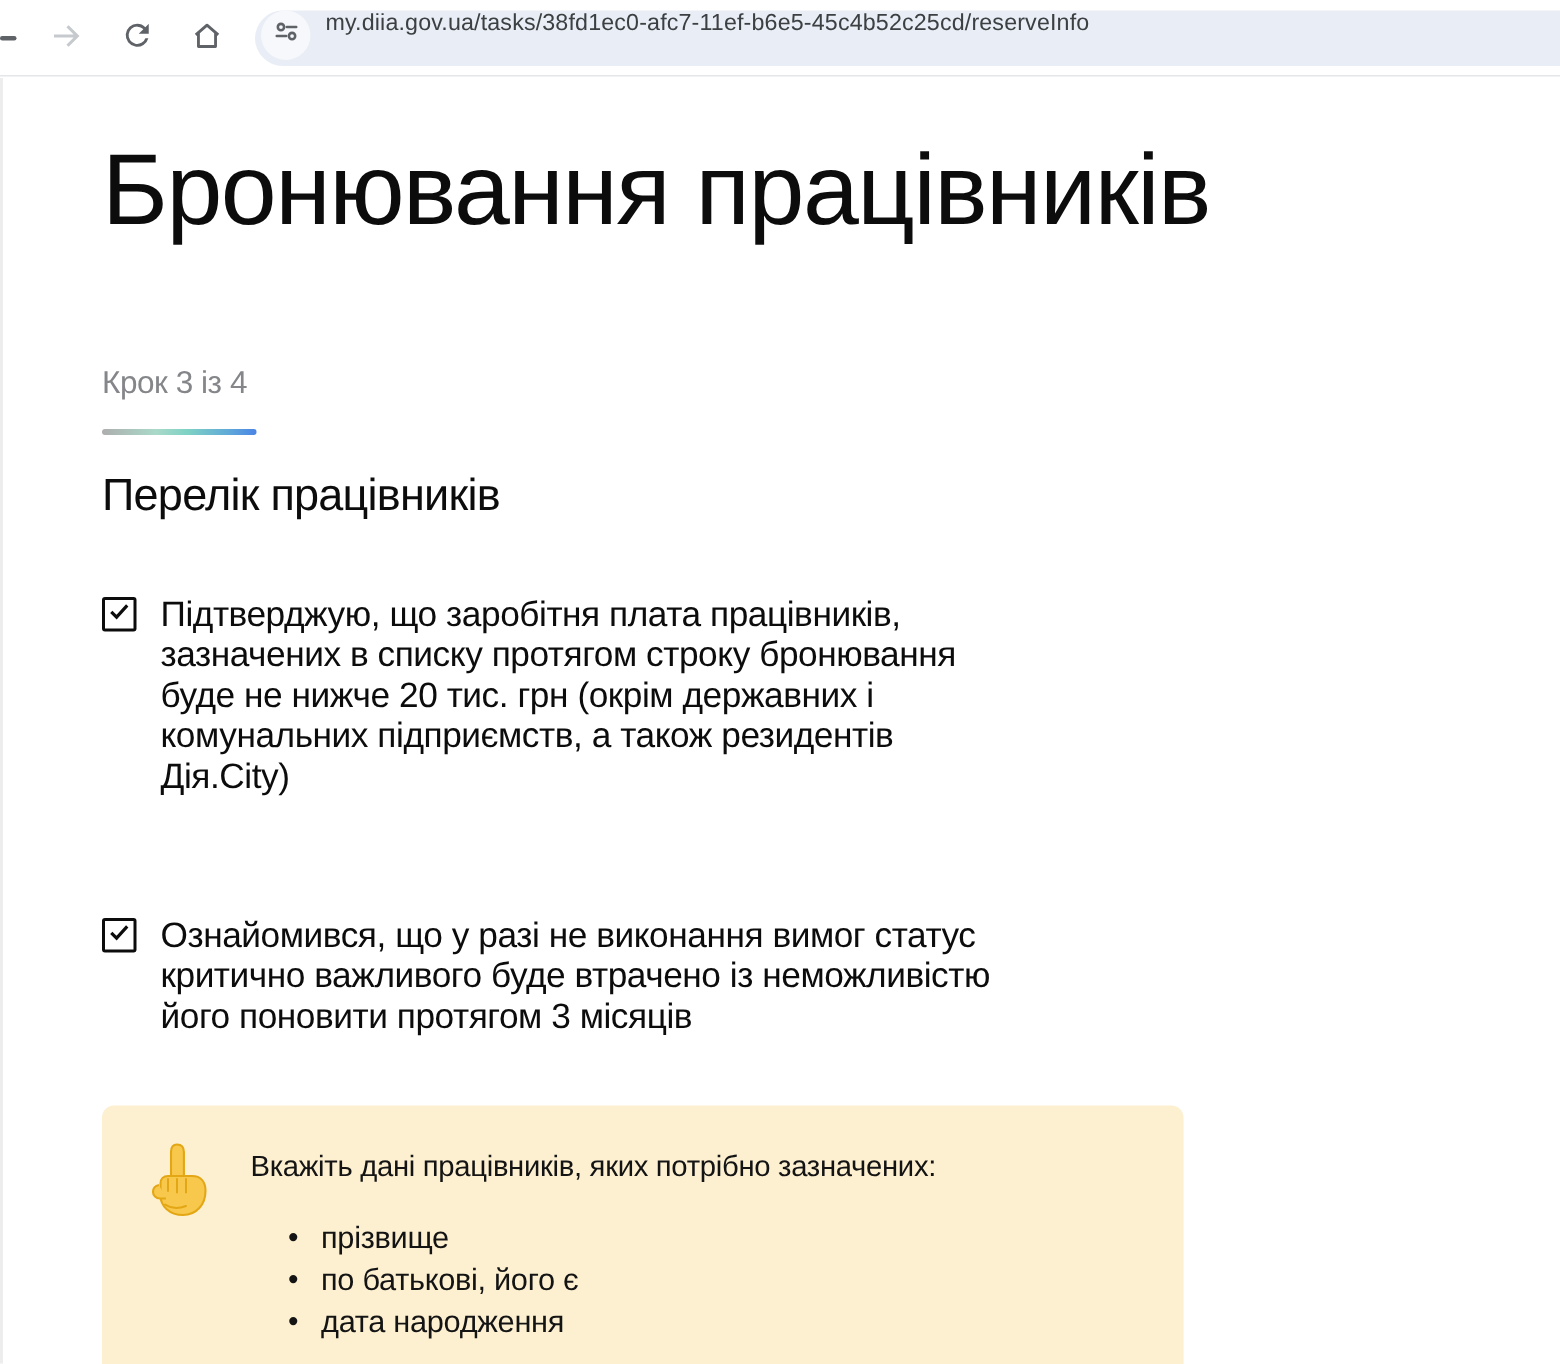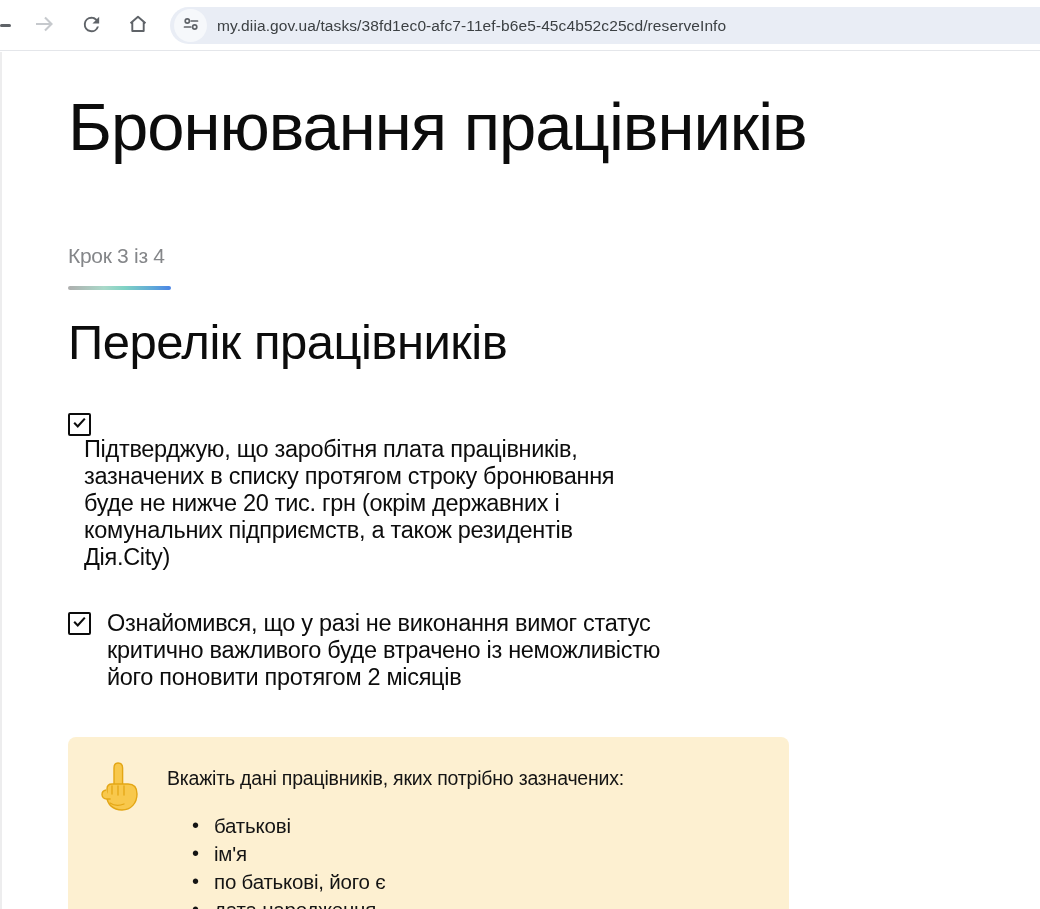--- a/index.html
+++ b/index.html
@@ -11,44 +11,44 @@
     background:#ffffff; border-bottom:1px solid #e4e6ea; }
   .back-frag { position:absolute; left:0; top:24px; width:11px; height:3px;
     background:#5f6368; border-radius:2px; }
   .nav-btn { position:absolute; top:13px; width:26px; height:26px;
     display:flex; align-items:center; justify-content:center; }
   .fwd { left:31px; }
   .reload { left:78px; }
   .home { left:125px; }
   .urlbar { position:absolute; left:170px; top:7px; width:870px; height:37px;
     background:#e9edf5; border-radius:19px 0 0 19px;
-    display:flex; align-items:center; }
+    display:flex; align-items:flex-start; }
   .site-info-wrap { width:33px; height:33px; margin-left:4px; border-radius:50%;
     background:#f6f8fb; display:flex; align-items:center; justify-content:center; flex:0 0 auto; }
   .url-text { margin-left:10px; font-size:15.5px; color:#3c4043; letter-spacing:0.1px;
     white-space:nowrap; overflow:hidden; }
 
   
   .page { position:absolute; top:52px; left:0; width:891px; height:857px;
     background:#fff; border-left:2px solid #ededee; }
 
   .h1 { position:absolute; left:66px; top:36px; font-size:67px; font-weight:500;
     letter-spacing:-1px; color:#0c0c0c; white-space:nowrap; }
 
   .step-label { position:absolute; left:66px; top:192px; font-size:21px;
     color:#848689; letter-spacing:-0.3px; }
   .step-line { position:absolute; left:66px; top:234px; width:103px; height:3.5px;
     border-radius:2px;
     background:linear-gradient(90deg,#aeaeae 0%,#a9d9c9 35%,#7fd2c4 55%,#5fa9d8 82%,#4a84e6 100%); }
 
-  .h2 { position:absolute; left:66px; top:262px; font-size:49px; font-weight:500;
+  .h2 { position:absolute; left:66px; top:262px; font-size:30px; font-weight:500;
     letter-spacing:-0.5px; color:#0c0c0c; white-space:nowrap; }
 
   .check-group { position:absolute; left:66px; display:flex; align-items:flex-start; }
-  .cg1 { top:359px;flex-direction:column; }
+  .cg1 { top:344px; }
   .cg2 { top:558px; }
   .checkbox { width:23px; height:23px; border:2.6px solid #0c0c0c; border-radius:2px;
     background:#fff; margin-top:2px; flex:0 0 auto;
     display:flex; align-items:center; justify-content:center; }
   .check-label { margin-left:16px; font-size:23.5px; font-weight:500; color:#0c0c0c;
     line-height:27px; letter-spacing:-0.3px; white-space:pre-line; max-width:660px; }
 
   .info-box { position:absolute; left:66px; top:685px; width:721px; height:240px;
     background:#fdf0d1; border-radius:8px; }
   .emoji { position:absolute; left:30px; top:22px; width:42px; height:62px; }
@@ -133,40 +133,39 @@
   <div class="check-group cg2">
     <div class="checkbox">
       <span>
         <svg width="17" height="17" viewBox="0 0 24 24">
           <path d="M4.5 12.5l5 5L19.5 6.5" fill="none" stroke="#0c0c0c" stroke-width="3"></path>
         </svg>
       </span>
     </div>
     <div class="check-label">Ознайомився, що у разі не виконання вимог статус
 критично важливого буде втрачено із неможливістю
-його поновити протягом 2 місяців</div>
+його поновити протягом 3 місяців</div>
   </div>
 
   <div class="info-box">
     <div class="emoji">
       <svg width="42" height="62" viewBox="0 0 42 62">
 
         <path d="M20 4 c3.2 0 4.6 2.2 4.6 5 v22 h-8.6 v-22 c0 -2.8 1 -5 4 -5 z" fill="#f8c84c" stroke="#e3a615" stroke-width="1.4"></path>
         <path d="M9 30 c0 -3 2-5 5-5 h16 c6 0 9 4 9 10 c0 9 -6 16 -15 16 c-9 0 -15 -6 -15 -13 z" fill="#f8c84c" stroke="#e3a615" stroke-width="1.4"></path>
         <path d="M8 31 c-2.5 .5 -4 2.3 -4 4.6 c0 2.5 2 4.4 4.6 4.4 h4" fill="#f8c84c" stroke="#e3a615" stroke-width="1.4"></path>
         <g stroke="#e3a615" stroke-width="1.3" fill="none" stroke-linecap="round">
           <path d="M14 27 v8"></path>
             <path d="M20 27 v9"></path>
             <path d="M26 27 v9"></path>
           <path d="M12 44 q6 4 14 1"></path>
         </g>
       </svg>
     </div>
     <div class="info-intro">Вкажіть дані працівників, яких потрібно зазначених:</div>
     <ul class="info-list">
-      <li>батькові</li>
-      <li>ім'я</li>
+      <li>прізвище</li>
       <li>по батькові, його є</li>
       <li>дата народження</li>
     </ul>
   </div>
 
 </div>
 
 </body></html>

